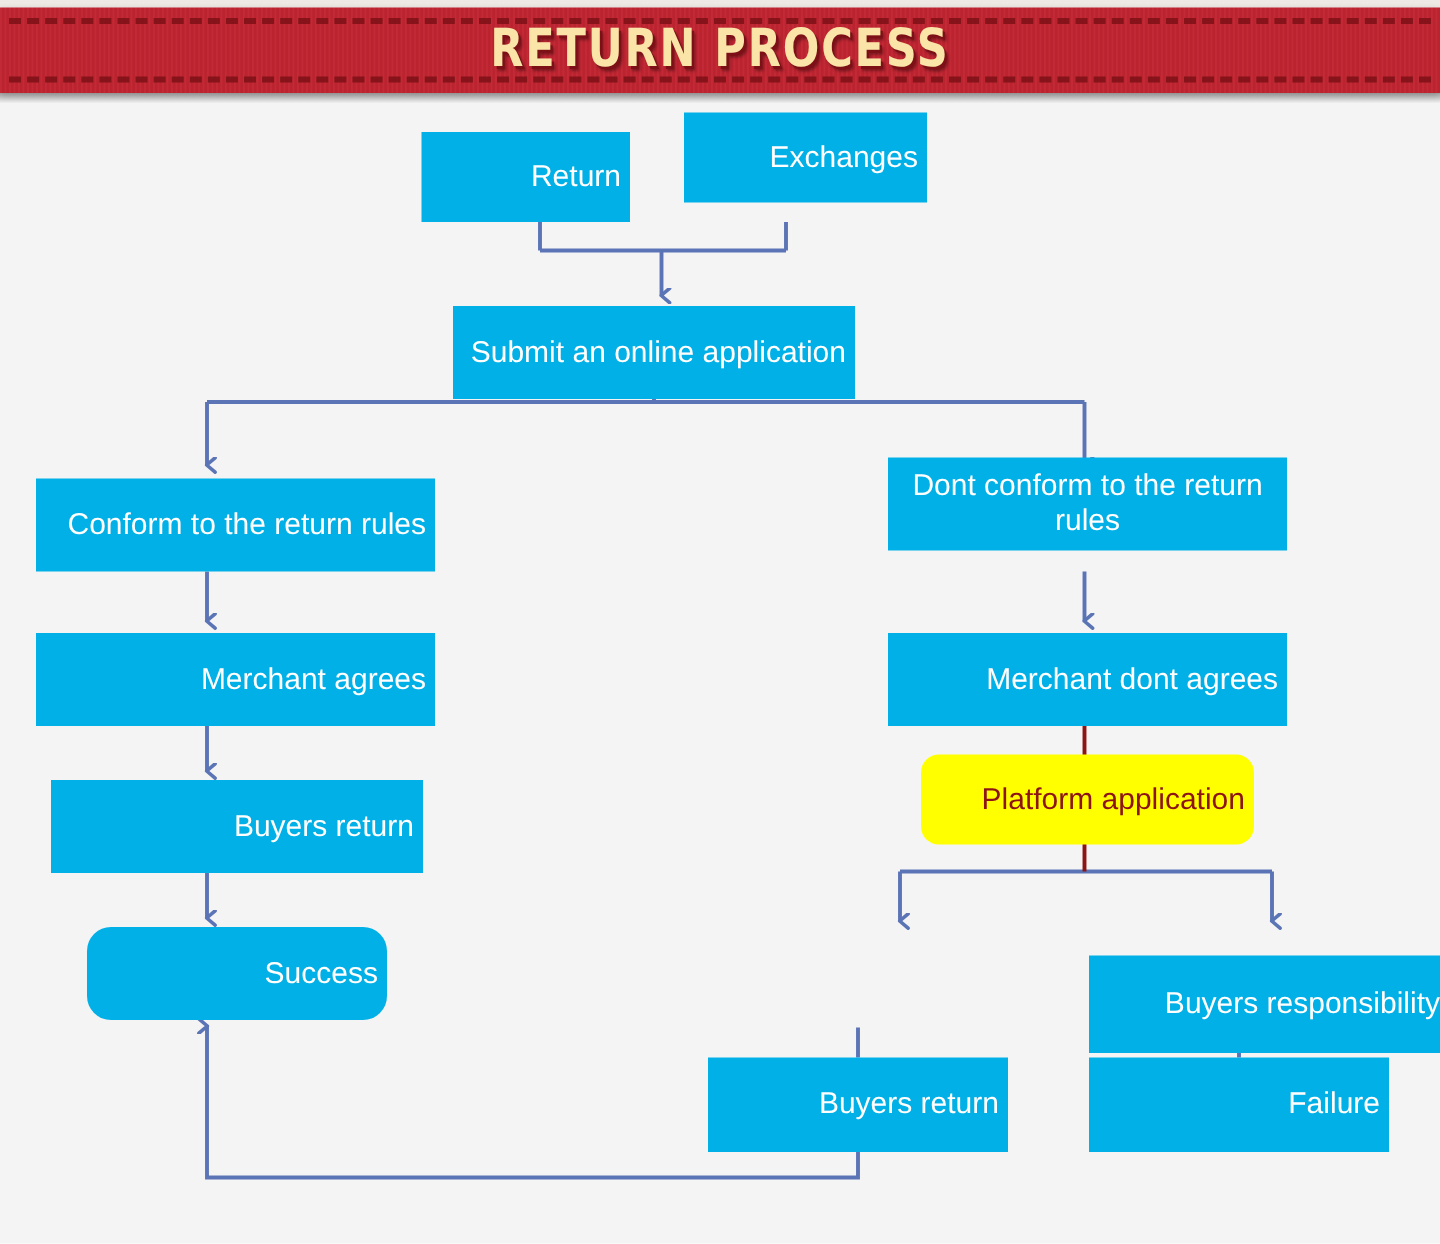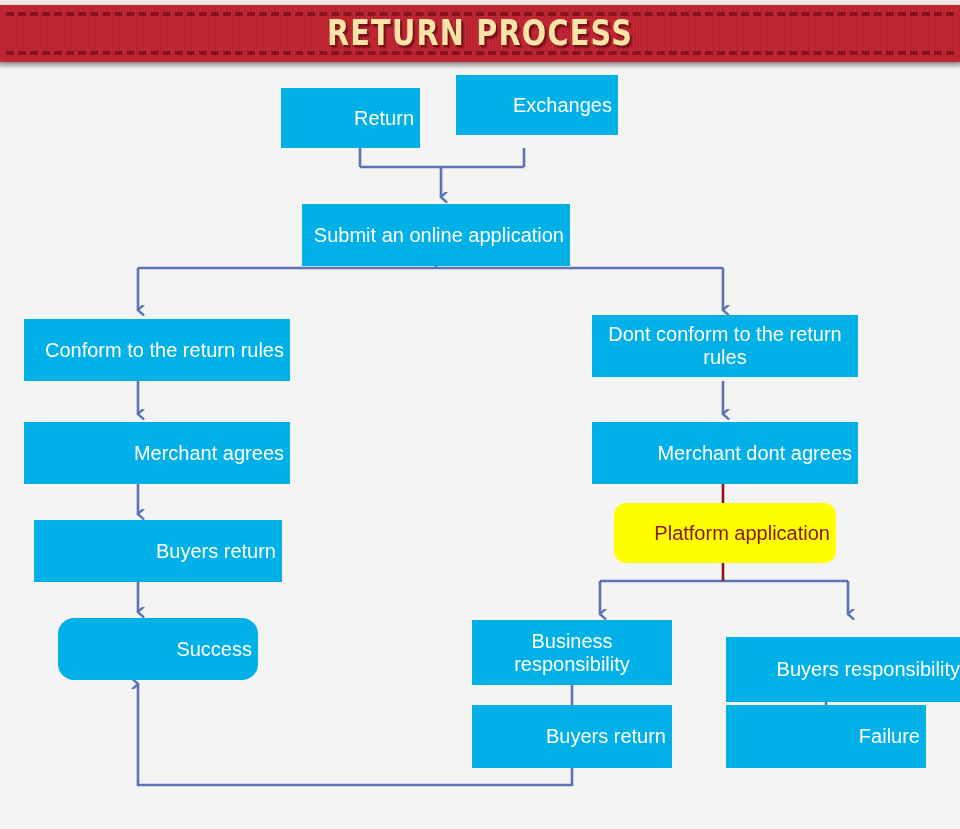--- a/index.html
+++ b/index.html
@@ -173,21 +173,21 @@
     </div>
 
     <div class="node" style="left:302px; top:135px; width:268px; height:62px;">
       <span class="node-label">Submit an online application</span>
     </div>
 
     <div class="node" style="left:24px; top:250px; width:266px; height:62px;">
       <span class="node-label">Conform to the return rules</span>
     </div>
 
-    <div class="node" style="left:592px; top:246px; width:266px; height:62px;">
+    <div class="node" style="left:592px; top:236px; width:266px; height:62px;">
       <span class="node-label">Dont conform to the return rules</span>
     </div>
 
     <div class="node" style="left:24px; top:353px; width:266px; height:62px;">
       <span class="node-label">Merchant agrees</span>
     </div>
 
     <div class="node" style="left:592px; top:353px; width:266px; height:62px;">
       <span class="node-label">Merchant dont agrees</span>
     </div>
@@ -197,23 +197,20 @@
     </div>
 
     <div class="node accent" style="left:614px; top:434px; width:222px; height:60px;">
       <span class="node-label">Platform application</span>
     </div>
 
     <div class="node" style="left:58px; top:549px; width:200px; height:62px;border-radius:16px;">
       <span class="node-label">Success</span>
     </div>
 
-    <div class="node" style="left:472px; top:551px; width:200px; height:65px;">
-      <span class="node-label">Business responsibility</span>
-    </div>
 
     <div class="node" style="left:726px; top:568px; width:240px; height:65px;">
       <span class="node-label">Buyers responsibility</span>
     </div>
 
     <div class="node" style="left:472px; top:636px; width:200px; height:63px;">
       <span class="node-label">Buyers return</span>
     </div>
 
     <div class="node" style="left:726px; top:636px; width:200px; height:63px;">

